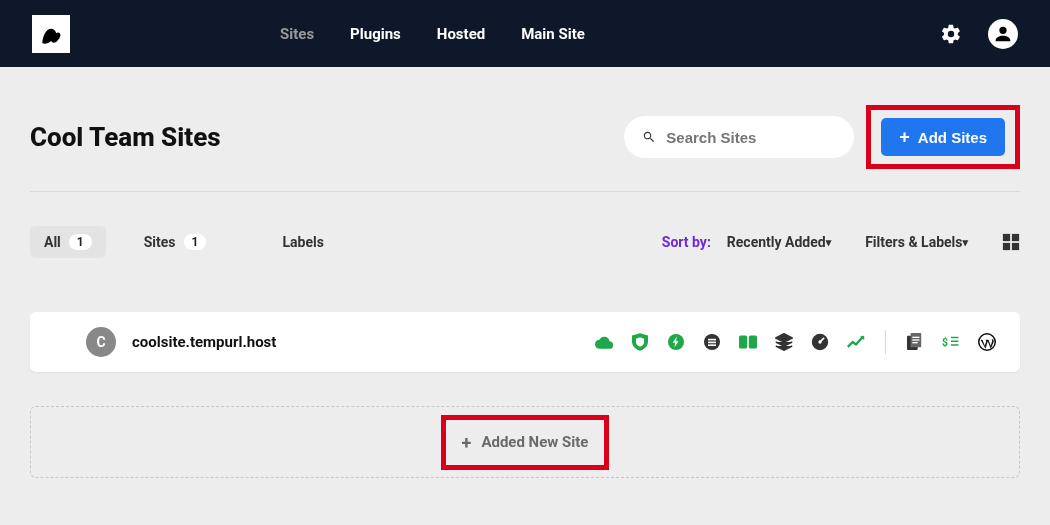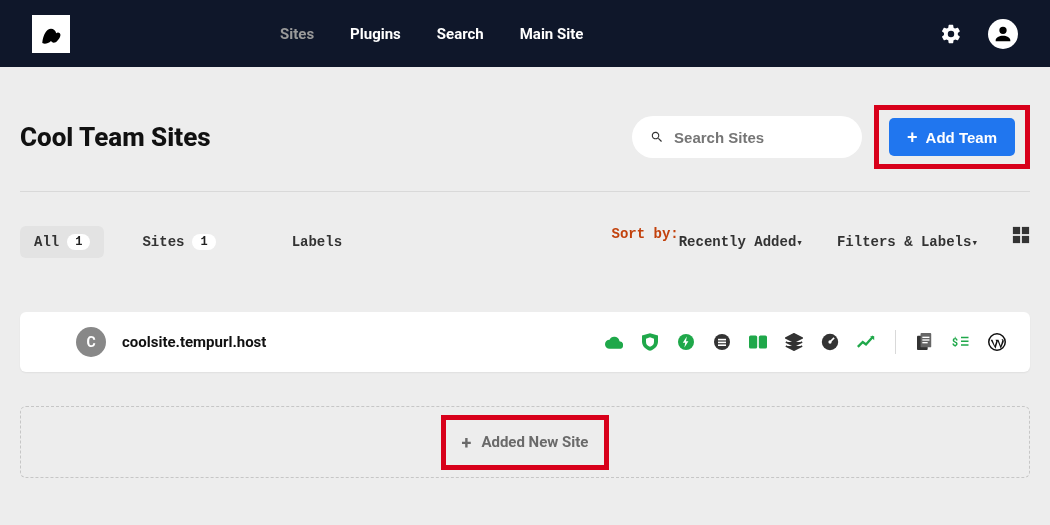--- a/index.html
+++ b/index.html
@@ -7,38 +7,38 @@
   .topbar { background:#0f172a; height:67px; display:flex; align-items:center; padding:0 32px; }
   .logo-box { width:38px; height:38px; background:#fff; display:flex; align-items:center; justify-content:center; margin-right:210px; }
   .logo-box svg { width:28px; height:28px; }
   .nav { display:flex; gap:36px; }
   .nav a { color:#fff; font-weight:700; font-size:15px; text-decoration:none; }
   .nav a.muted { color:#9a9a9a; }
   .top-right { margin-left:auto; display:flex; align-items:center; gap:26px; }
   .gear-icon svg { width:22px; height:22px; fill:#fff; display:block; }
   .avatar { width:30px; height:30px; border-radius:50%; background:#fff; display:flex; align-items:center; justify-content:center; }
   .avatar svg { width:22px; height:22px; fill:#000; }
-  .content { padding:0 20px; }
+  .content { padding:0 30px; }
   .header-row { display:flex; align-items:center; margin-top:38px; }
   .page-title { font-size:26px; font-weight:800; color:#111; flex:none; }
   .header-spacer { flex:1; }
   .search { background:#fff; border-radius:24px; height:42px; display:flex; align-items:center; padding:0 18px; width:230px; }
   .search svg { width:16px; height:16px; fill:#333; margin-right:10px; }
   .search input { border:none; outline:none; font-size:15px; font-weight:600; color:#0f766e; background:transparent; width:100%; }
   .add-site-wrap { position:relative; padding:8px 10px; border:5px solid #d8001a; margin-left:12px; }
   .add-site-btn { background:#2076ef; color:#fff; border:none; border-radius:5px; height:38px; padding:0 18px; font-size:15px; font-weight:700; display:flex; align-items:center; gap:8px; cursor:pointer; }
   .add-site-btn .plus { font-size:18px; font-weight:700; }
   .divider { height:1px; background:#d9d9d9; margin:22px 0 0; }
-  .toolbar { display:flex; margin-top:34px; font-weight:700; color:#333; font-size:14px;font-family:Liberation Mono, monospace; }
+  .toolbar { display:flex; align-items:center; margin-top:34px; font-weight:700; color:#333; font-size:14px; }
   .tab { display:flex; align-items:center; gap:8px; padding:8px 14px; border-radius:6px; }
   .tab.active { background:#e3e3e3; }
   .tab-gap { width:24px; }
   .count-pill { background:#fff; border-radius:10px; padding:1px 8px; font-size:12px; font-weight:700; color:#222; }
   .toolbar-spacer { flex:1; }
-  .sortby-label { color:#c2410c; font-weight:700; margin-right:0; }
+  .sortby-label { color:#6d28d9; font-weight:700; margin-right:16px; }
   .sort-sel, .filters-sel { display:flex; align-items:center; font-weight:700; color:#333; }
   .chev { font-size:11px; }
   .toolbar-gap { width:34px; }
   .grid-toggle svg { width:18px; height:18px; fill:#333; display:block; }
   .site-card { background:#fff; border-radius:6px; height:60px; margin-top:54px; display:flex; align-items:center; padding:0 24px; box-shadow:0 1px 2px rgba(0,0,0,0.06); }
   .site-avatar { width:30px; height:30px; border-radius:50%; background:#888; color:#fff; font-weight:700; display:flex; align-items:center; justify-content:center; margin-left:32px; margin-right:16px; font-size:14px; }
   .site-name { font-weight:700; color:#111; font-size:15px; }
   .site-spacer { flex:1; }
   .icon-strip { display:flex; align-items:center; gap:18px; }
   .ic { width:18px; height:18px; display:inline-flex; align-items:center; justify-content:center; }
@@ -54,21 +54,21 @@
 
 <div class="topbar">
   <div class="logo-box">
     <svg viewBox="0 0 32 32">
         <path fill="#000" d="M6 26c1-9 5-16 10-16 3 0 5 2 6 5 1-1 3-1 4 0 2 2 0 6-3 9-1 1-2 2-4 2-1 0-2-1-3-2-2 2-5 3-7 3-2 0-3-1-3-1z"></path>
       </svg>
   </div>
   <nav class="nav">
     <a href="#" class="muted">Sites</a>
     <a href="#">Plugins</a>
-    <a href="#">Search</a>
+    <a href="#">Hosted</a>
     <a href="#">Main Site</a>
   </nav>
   <div class="top-right">
     <span class="gear-icon">
       <svg viewBox="0 0 24 24">
           <path d="M19.4 13a7.5 7.5 0 0 0 .1-1 7.5 7.5 0 0 0-.1-1l2.1-1.6a.5.5 0 0 0 .1-.6l-2-3.5a.5.5 0 0 0-.6-.2l-2.5 1a7.3 7.3 0 0 0-1.7-1l-.4-2.6A.5.5 0 0 0 13.9 2h-4a.5.5 0 0 0-.5.4l-.4 2.7a7.3 7.3 0 0 0-1.7 1l-2.5-1a.5.5 0 0 0-.6.2l-2 3.5a.5.5 0 0 0 .1.6L4.4 11a7.5 7.5 0 0 0-.1 1 7.5 7.5 0 0 0 .1 1l-2.1 1.6a.5.5 0 0 0-.1.6l2 3.5a.5.5 0 0 0 .6.2l2.5-1a7.3 7.3 0 0 0 1.7 1l.4 2.7a.5.5 0 0 0 .5.4h4a.5.5 0 0 0 .5-.4l.4-2.7a7.3 7.3 0 0 0 1.7-1l2.5 1a.5.5 0 0 0 .6-.2l2-3.5a.5.5 0 0 0-.1-.6zM12 15.5A3.5 3.5 0 1 1 15.5 12 3.5 3.5 0 0 1 12 15.5z"></path>
         </svg>
     </span>
     <span class="avatar">
       <svg viewBox="0 0 24 24">
@@ -84,21 +84,21 @@
     <div class="header-spacer"></div>
     <div class="search">
       <svg viewBox="0 0 24 24">
           <path d="M15.5 14h-.8l-.3-.3a6.5 6.5 0 1 0-.7.7l.3.3v.8l5 5 1.5-1.5zm-6 0A4.5 4.5 0 1 1 14 9.5 4.5 4.5 0 0 1 9.5 14z"></path>
         </svg>
       <input type="text" placeholder="Search Sites" style="">
     </div>
     <div class="add-site-wrap">
       <button class="add-site-btn">
         <span class="plus">+</span>
-        <span>Add Team</span>
+        <span>Add Sites</span>
       </button>
     </div>
   </div>
 
   <div class="divider"></div>
 
   <div class="toolbar">
     <div class="tab active">
       <span>All</span>
       <span class="count-pill">1</span>

